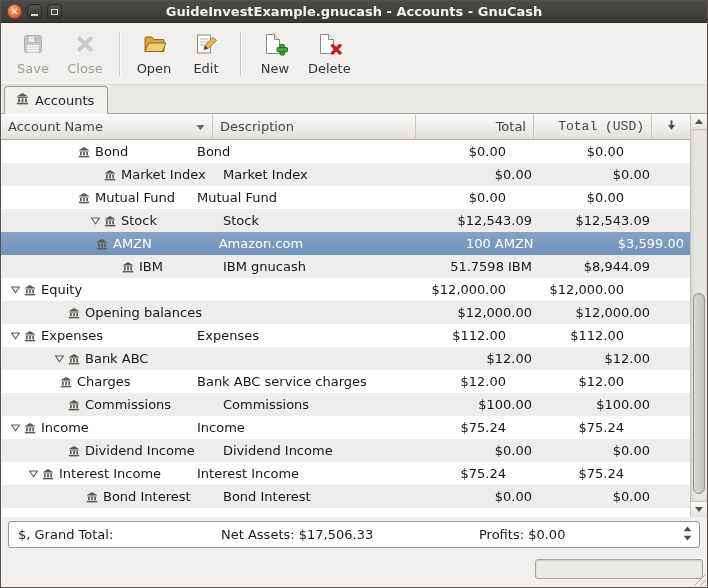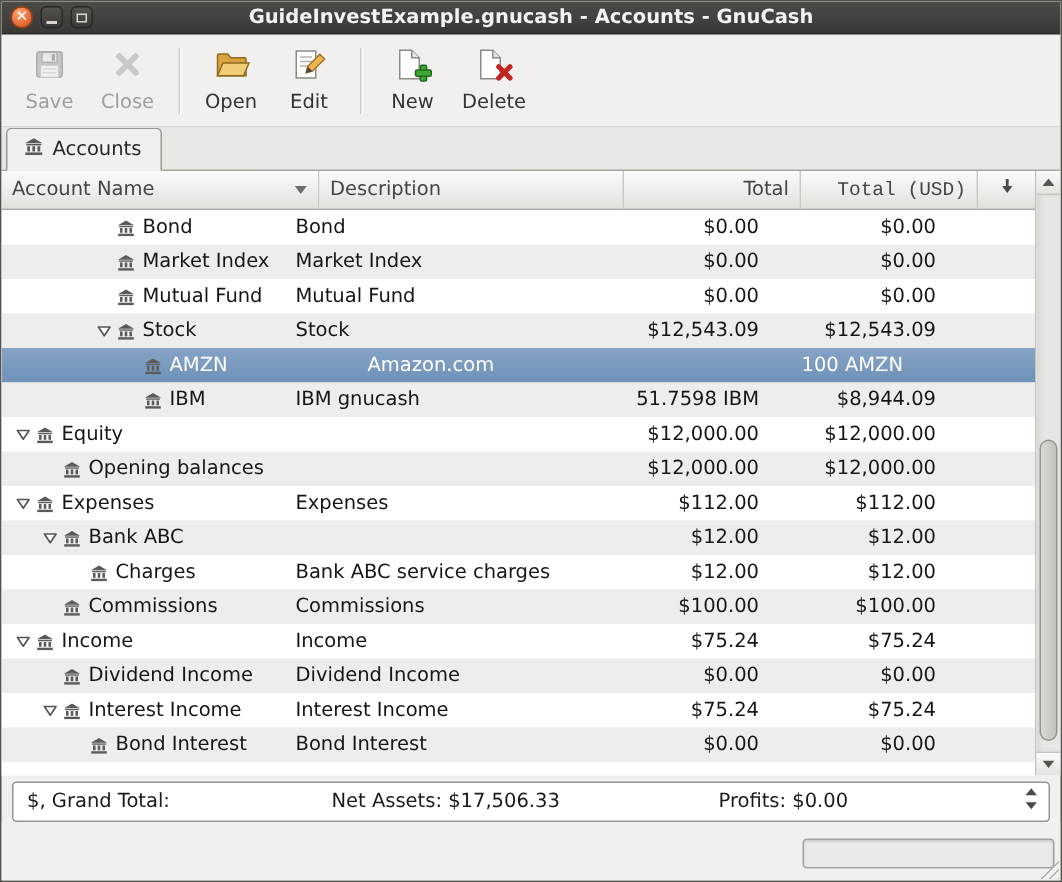--- a/index.html
+++ b/index.html
@@ -46,21 +46,21 @@
           border-bottom:1px solid #aba8a4; display:flex; align-items:center; padding:0 7px;
           color:#454545; white-space:nowrap; overflow:hidden; }
   .c-name  { width:212px; justify-content:space-between; }
   .c-desc  { width:203px; }
   .c-total { width:118px; justify-content:flex-end; }
   .c-usd   { width:118px; justify-content:flex-end;font-family:Liberation Mono, monospace; }
   .c-extra { flex:1; justify-content:center; border-right:none; }
 
   .rows { flex:1; background:#fff; overflow:hidden; }
   .row { height:23px; display:flex; align-items:center; }
-  .row.odd { background:#eeedeb; }
+  .row.odd { background:#eeedeb;padding-left:26px; }
   .row.selected { background:linear-gradient(#86a3c6,#6f92b9); color:#fff;gap:48px; }
   .cell { white-space:nowrap; overflow:hidden; }
   .cell-name { width:190px; display:flex; align-items:center; }
   .cell-desc { width:203px; padding:0 6px; }
   .cell-total { width:118px; text-align:right; padding-right:6px; }
   .cell-usd  { width:118px; text-align:right; padding-right:6px; }
   .indent { flex:none; height:1px; }
   .expander { flex:none; width:17px; display:flex; align-items:center; justify-content:center; }
   .acct-icon { flex:none; margin-right:5px; display:flex; align-items:center; }
   .acct-name { overflow:hidden; }
@@ -337,20 +337,21 @@
                   <rect x="2" y="6" width="1.7" height="3.2" fill="#5d5b57"></rect>
                   <rect x="5.15" y="6" width="1.7" height="3.2" fill="#5d5b57"></rect>
                   <rect x="8.3" y="6" width="1.7" height="3.2" fill="#5d5b57"></rect>
                   <rect x="0.8" y="9.8" width="10.4" height="1.6" fill="#5d5b57"></rect>
                 </svg>
       </span>
       <span class="acct-name">AMZN</span>
     </div>
     <div class="cell cell-desc">Amazon.com</div>
     <div class="cell cell-total">100 AMZN</div>
+    <div class="cell cell-usd">$3,599.00</div>
   </div>
           <div class="row odd">
     <div class="cell cell-name">
       <span class="indent" style="width: 78px;"></span>
       <span class="expander" style="visibility: hidden;">
         <svg width="11" height="11" viewBox="0 0 11 11">
                   <path d="M1.6 3 H9.4 L5.5 8.8 Z" fill="#fbfbfa" stroke="#57554f" stroke-width="1.1" stroke-linejoin="round"></path>
                 </svg>
       </span>
       <span class="acct-icon">

